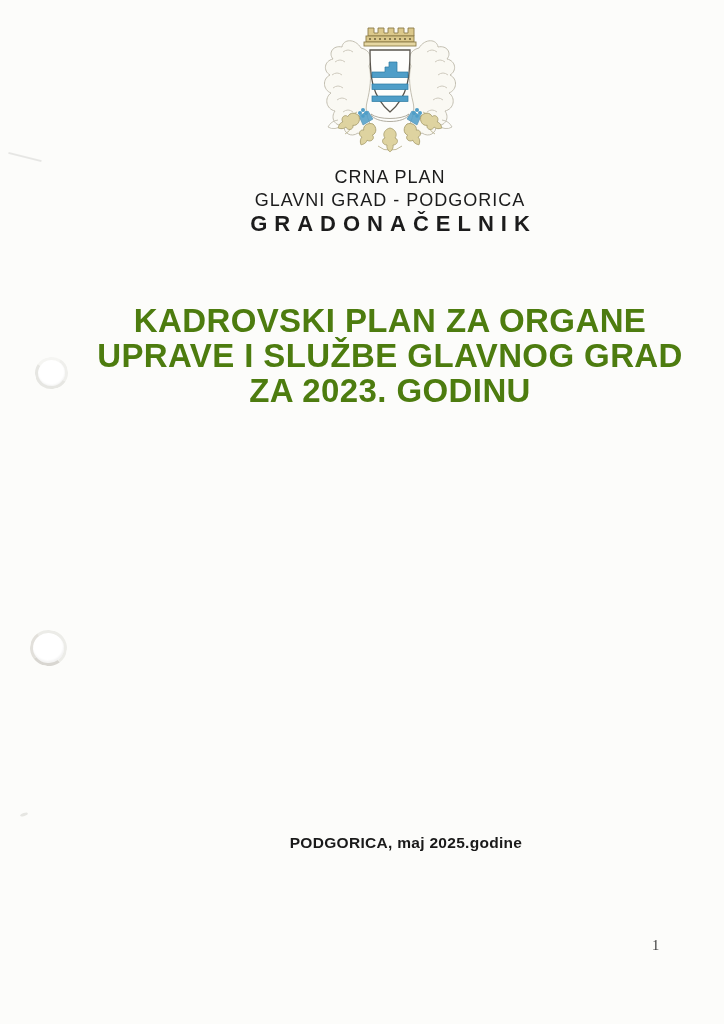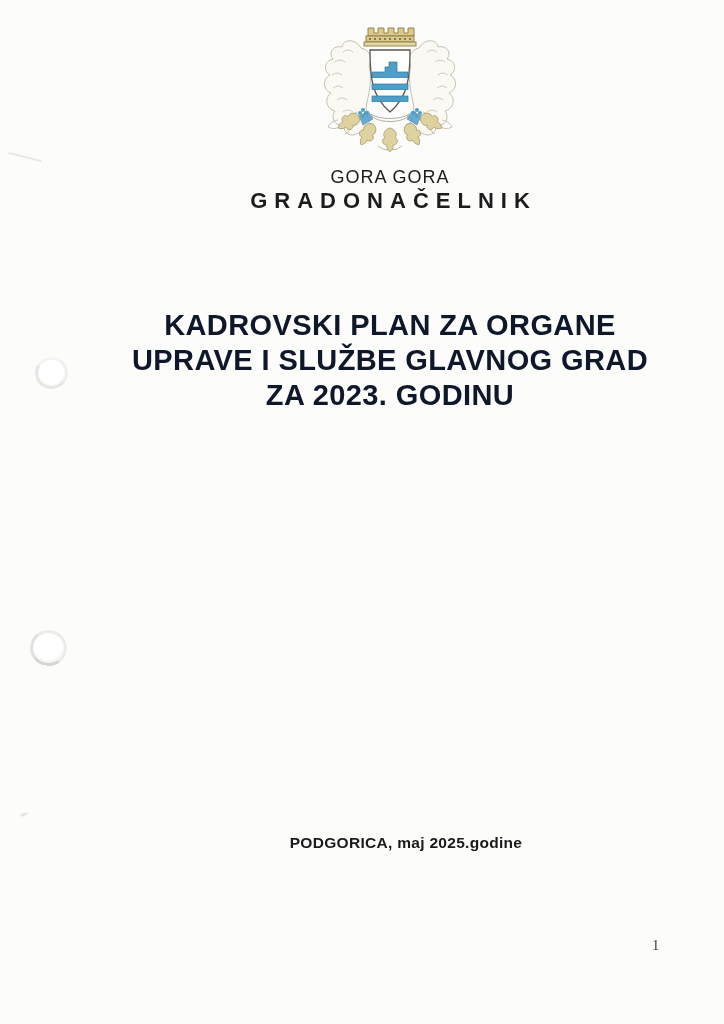--- a/index.html
+++ b/index.html
@@ -18,24 +18,24 @@
     position:absolute; left:56px; top:0; width:668px;
     text-align:center;
   }
   .emblem-wrap { margin-top:20px; height:142px; }
   .org-block { margin-top:4px; }
   .org-line { display:block; line-height:23px; }
   .org-country { font-size:18px; letter-spacing:1px; }
   .org-city    { font-size:18px; letter-spacing:1px; }
   .org-office  { font-size:22px; font-weight:bold; letter-spacing:7px; padding-left:7px; }
   .doc-title {
-    margin-top:96px;
-    font-size:29px; font-weight:bold;
+    margin-top:68px;
+    font-size:33px; font-weight:bold;
     line-height:35px; letter-spacing:.4px;
-    color:#0f172a;
+    color:#4d7c0f;
   }
   .doc-title span { display:block; }
   .footer-line {
     position:absolute; left:16px; top:834px; width:100%;
     text-align:center;
     font-size:15.5px; font-weight:bold; letter-spacing:.3px;
     color:#1a1a1a;
   }
   .page-number {
     position:absolute; left:652px; top:937px;
@@ -147,21 +147,22 @@
 
         <use href="#leaf" transform="translate(75 108)"></use>
         <use href="#leaf" transform="translate(58 104) rotate(30)"></use>
         <use href="#leaf" transform="translate(92 104) rotate(-30)"></use>
         <use href="#leaf" transform="translate(44 96) rotate(60)"></use>
         <use href="#leaf" transform="translate(106 96) rotate(-60)"></use>
       </svg>
     </div>
 
     <div class="org-block">
-      <span class="org-line org-country">GORA GORA</span>
+      <span class="org-line org-country">CRNA PLAN</span>
+      <span class="org-line org-city">GLAVNI GRAD - PODGORICA</span>
       <span class="org-line org-office">GRADONAČELNIK</span>
     </div>
 
     <div class="doc-title">
       <span>KADROVSKI PLAN ZA ORGANE</span>
       <span>UPRAVE I SLUŽBE GLAVNOG GRAD</span>
       <span>ZA 2023. GODINU</span>
     </div>
 
     <div class="footer-line">PODGORICA, maj 2025.godine</div>

